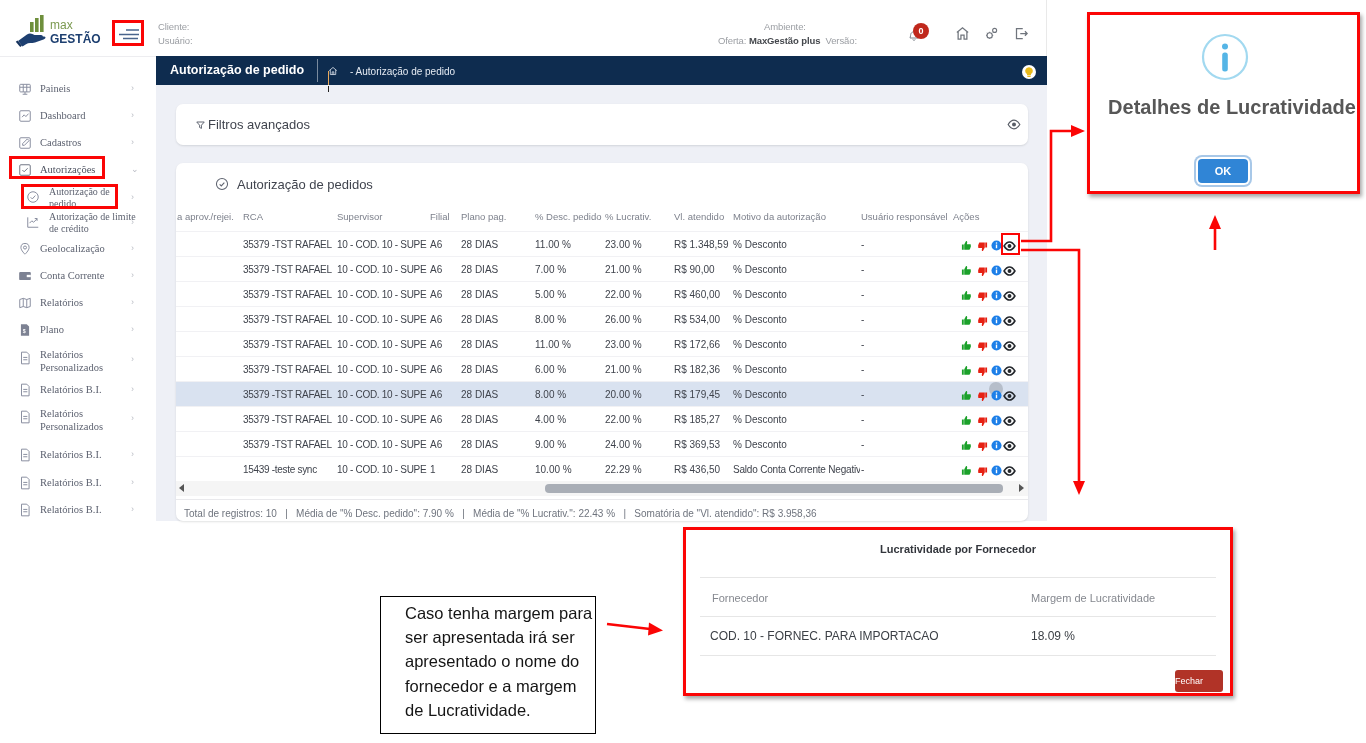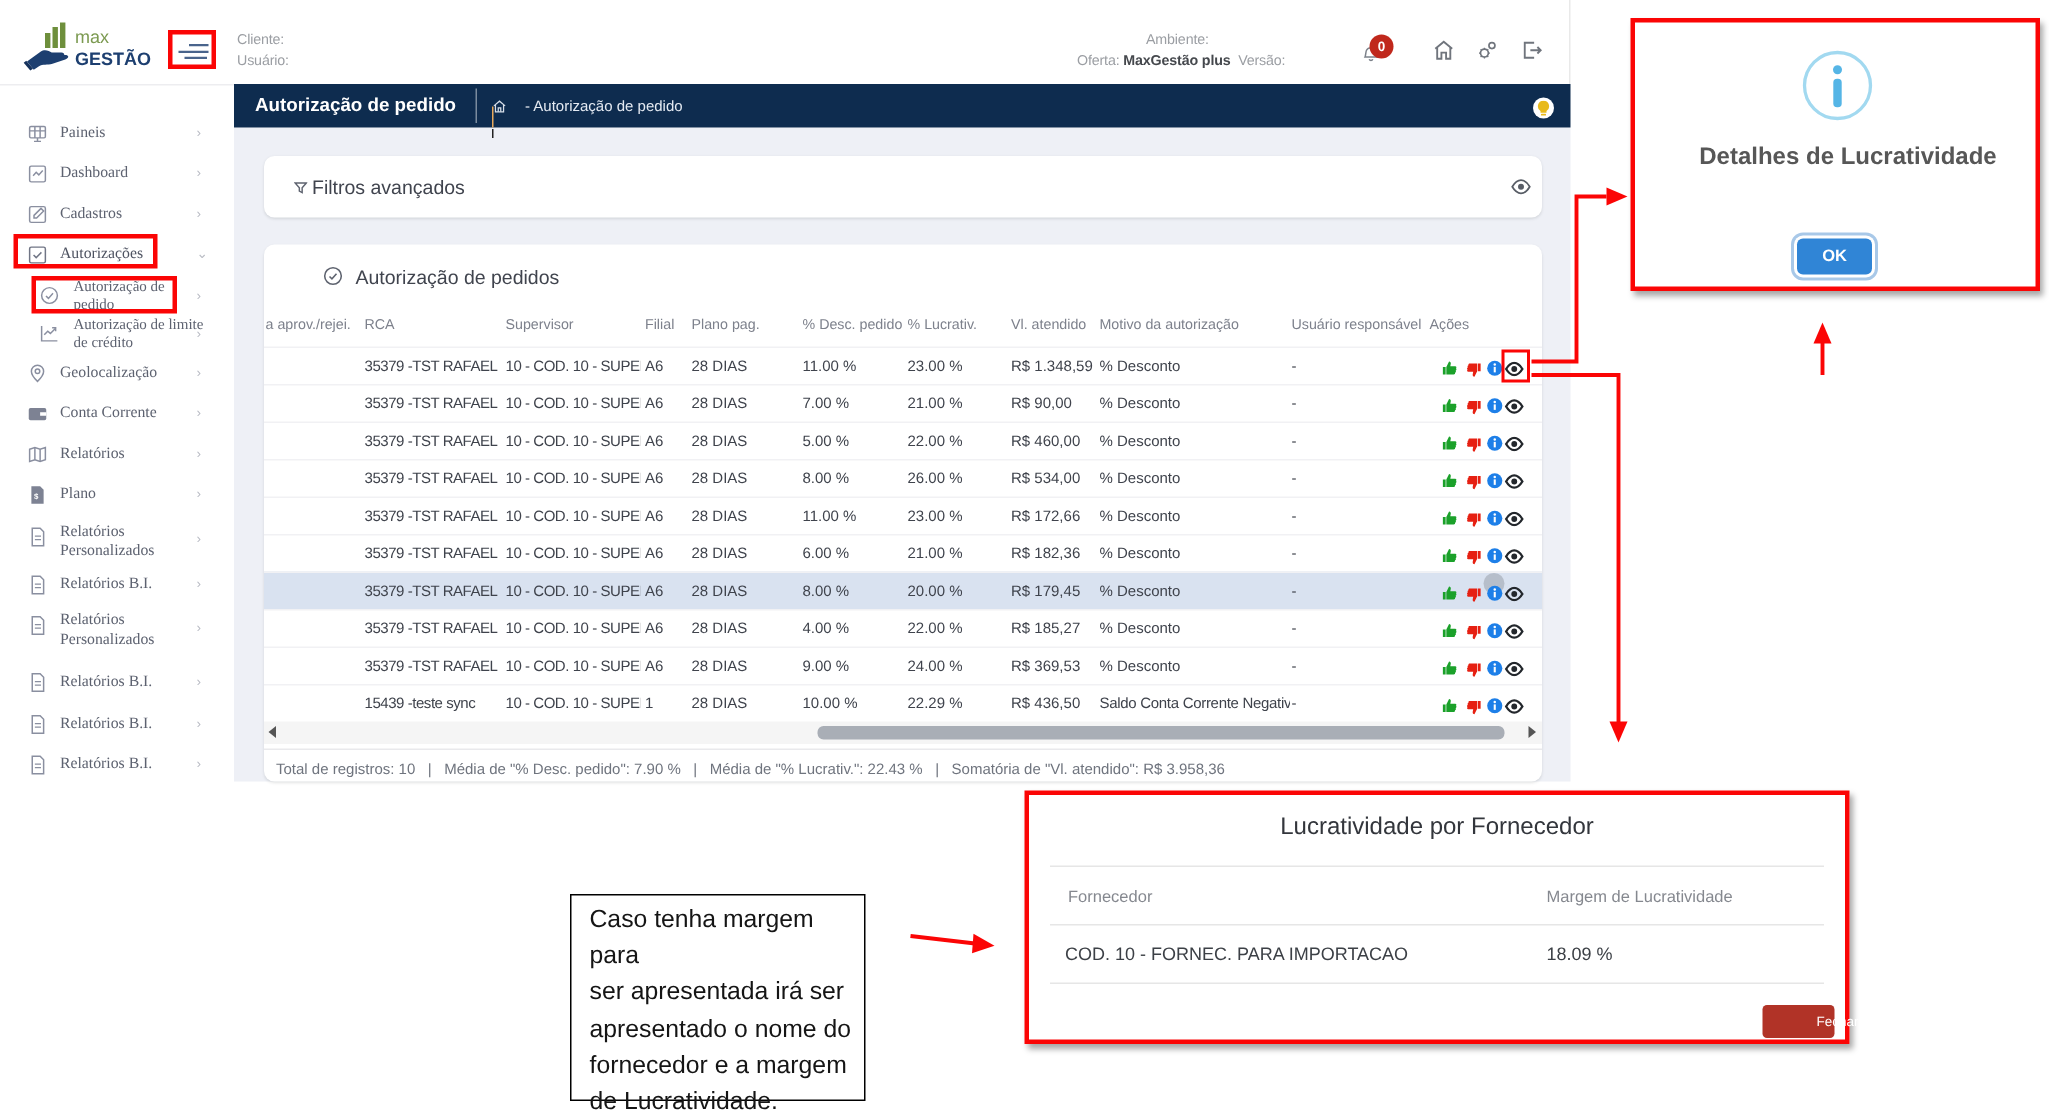--- a/index.html
+++ b/index.html
@@ -545,37 +545,37 @@
     <div class="abs" style="left:171.5px;top:15px;width:1px;height:14px;background:#e8a95c;"></div>
     <div class="abs" style="left:171.5px;top:29.5px;width:1px;height:6px;background:#222;"></div>
   </div>
 
   <div class="abs" style="left:1087px;top:12px;width:273px;height:182px;background:#fff;border:3px solid #fb0505;box-shadow:2px 3px 4px rgba(0,0,0,.35);">
     <svg class="abs" style="left:111px;top:18px" width="48" height="48" viewBox="0 0 48 48">
       <circle cx="24" cy="24" r="22" fill="none" stroke="#a2d9f0" stroke-width="2.2"></circle>
       <circle cx="24" cy="13.5" r="3" fill="#55b5e6"></circle>
       <rect x="21.2" y="19.5" width="5.6" height="19" rx="2.5" fill="#55b5e6"></rect>
     </svg>
-    <div class="abs" style="left:0;top:81px;width:267px;text-align:center;font-size:16px;font-weight:bold;color:#575757;padding-left:17px;">Detalhes de Lucratividade</div>
+    <div class="abs" style="left:0;top:81px;width:267px;text-align:center;font-size:20px;font-weight:bold;color:#575757;padding-left:17px;">Detalhes de Lucratividade</div>
     <div class="abs" style="left:108px;top:144px;width:50px;height:24px;background:#3085d6;border-radius:4px;color:#fff;font-size:11px;font-weight:bold;text-align:center;line-height:24px;box-shadow:0 0 0 2px #fff,0 0 0 4px #a8c8e8;">OK</div>
   </div>
 
   <div class="abs" style="left:683px;top:527px;width:550px;height:169px;background:#fff;border:3px solid #fb0505;box-shadow:2px 3px 4px rgba(0,0,0,.35);">
-    <div class="abs" style="left:0;top:13px;width:544px;text-align:center;font-size:16px;font-weight:normal;color:#33363c;">Lucratividade por Fornecedor</div>
+    <div class="abs" style="left:0;top:13px;width:544px;text-align:center;font-size:11px;font-weight:bold;color:#33363c;">Lucratividade por Fornecedor</div>
     <div class="abs" style="left:14px;top:47px;width:516px;height:1px;background:#e6e6e6;"></div>
     <div class="abs" style="left:26px;top:62px;font-size:11px;color:#85888f;">Fornecedor</div>
     <div class="abs" style="left:345px;top:62px;font-size:11px;color:#85888f;">Margem de Lucratividade</div>
     <div class="abs" style="left:14px;top:86px;width:516px;height:1px;background:#e6e6e6;"></div>
     <div class="abs" style="left:24px;top:99px;font-size:12px;color:#3c4046;">COD. 10 - FORNEC. PARA IMPORTACAO</div>
     <div class="abs" style="left:345px;top:99px;font-size:12px;color:#3c4046;">18.09 %</div>
     <div class="abs" style="left:14px;top:125px;width:516px;height:1px;background:#e6e6e6;"></div>
-    <div class="abs" style="left:489px;top:140px;width:48px;height:22px;background:#b13327;border-radius:3px;color:#fff;font-size:9px;line-height:23px;padding-left:36px;">Fechar</div>
+    <div class="abs" style="left:489px;top:140px;width:48px;height:22px;background:#b13327;border-radius:3px;color:#fff;font-size:9px;line-height:23px;">Fechar</div>
   </div>
 
-  <div class="blackbox" style="left:380px;top:596px;width:197px;height:138px;padding:4px 0 0 12px;line-height:24.2px;">Caso tenha margem para<br>ser apresentada irá ser<br>apresentado o nome do<br>fornecedor e a margem<br>de Lucratividade.</div>
+  <div class="blackbox" style="left:380px;top:596px;width:216px;height:138px;padding:4px 0 0 24px;line-height:24.2px;">Caso tenha margem para<br>ser apresentada irá ser<br>apresentado o nome do<br>fornecedor e a margem<br>de Lucratividade.</div>
 
   <div class="redbox" style="left:112px;top:20px;width:32px;height:26px;"></div>
   <div class="redbox" style="left:9px;top:156px;width:96px;height:23px;"></div>
   <div class="redbox" style="left:21px;top:184px;width:97px;height:25px;"></div>
   <div class="redbox" style="left:1001px;top:233px;width:19px;height:22px;border-width:2.5px;"></div>
 
   <svg class="abs" style="left:0;top:0;pointer-events:none" width="1366" height="743" viewBox="0 0 1366 743">
     <path d="M1021 241 H1051 V131 H1071" fill="none" stroke="#fb0505" stroke-width="2.6"></path>
     <path d="M1071 125 L1085 131 L1071 137 Z" fill="#fb0505"></path>
     <path d="M1021 250 H1079 V482" fill="none" stroke="#fb0505" stroke-width="2.6"></path>

